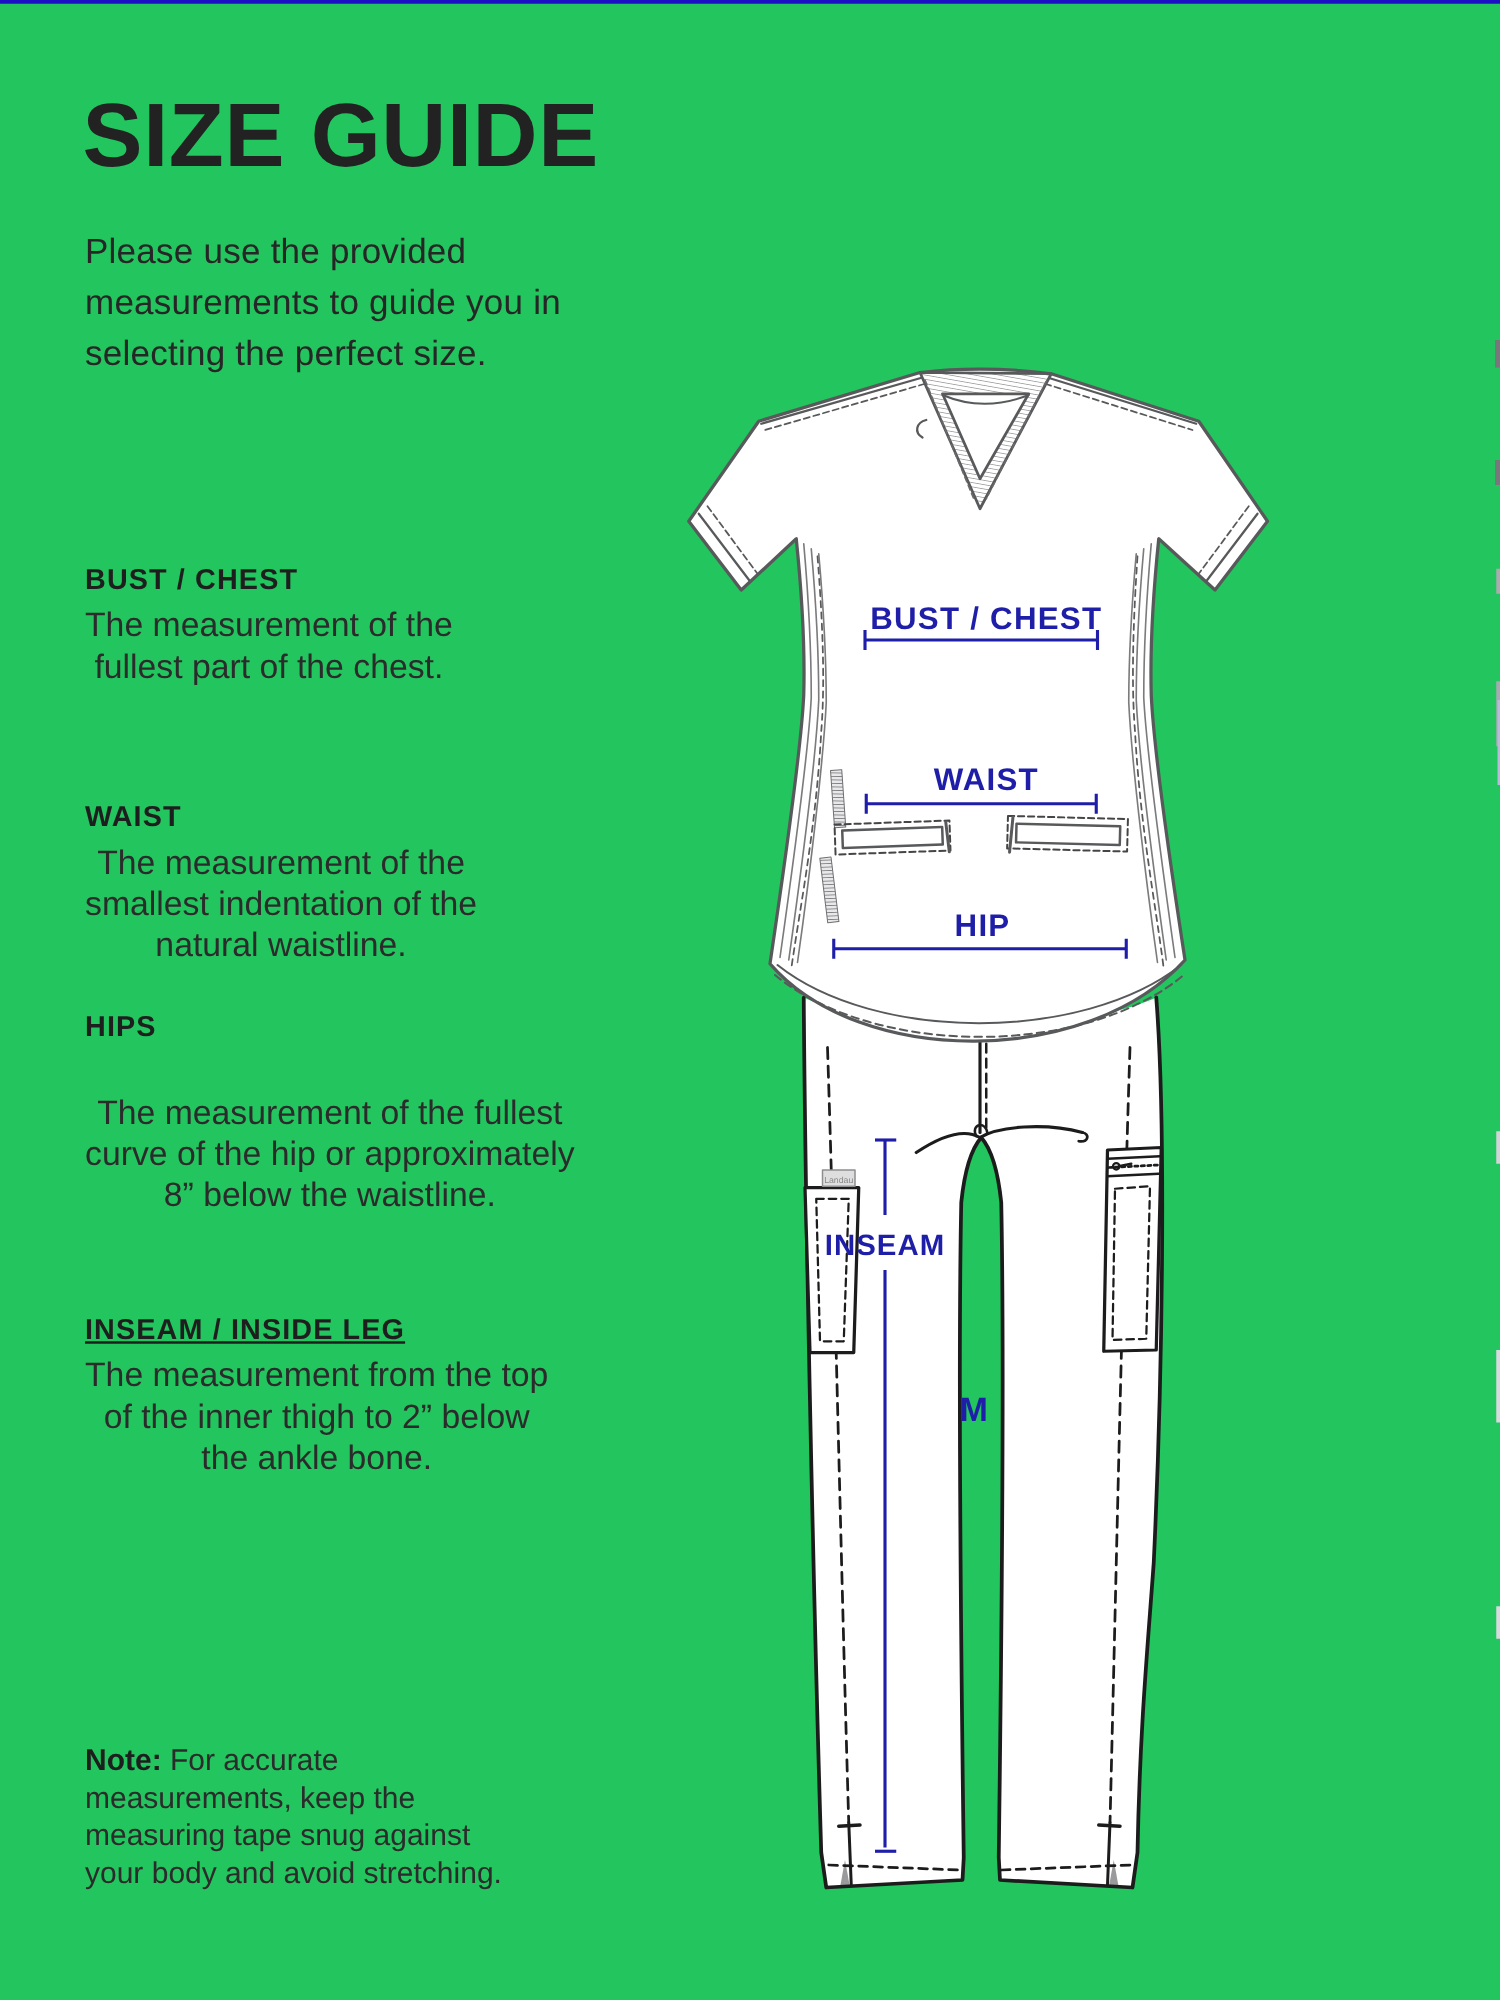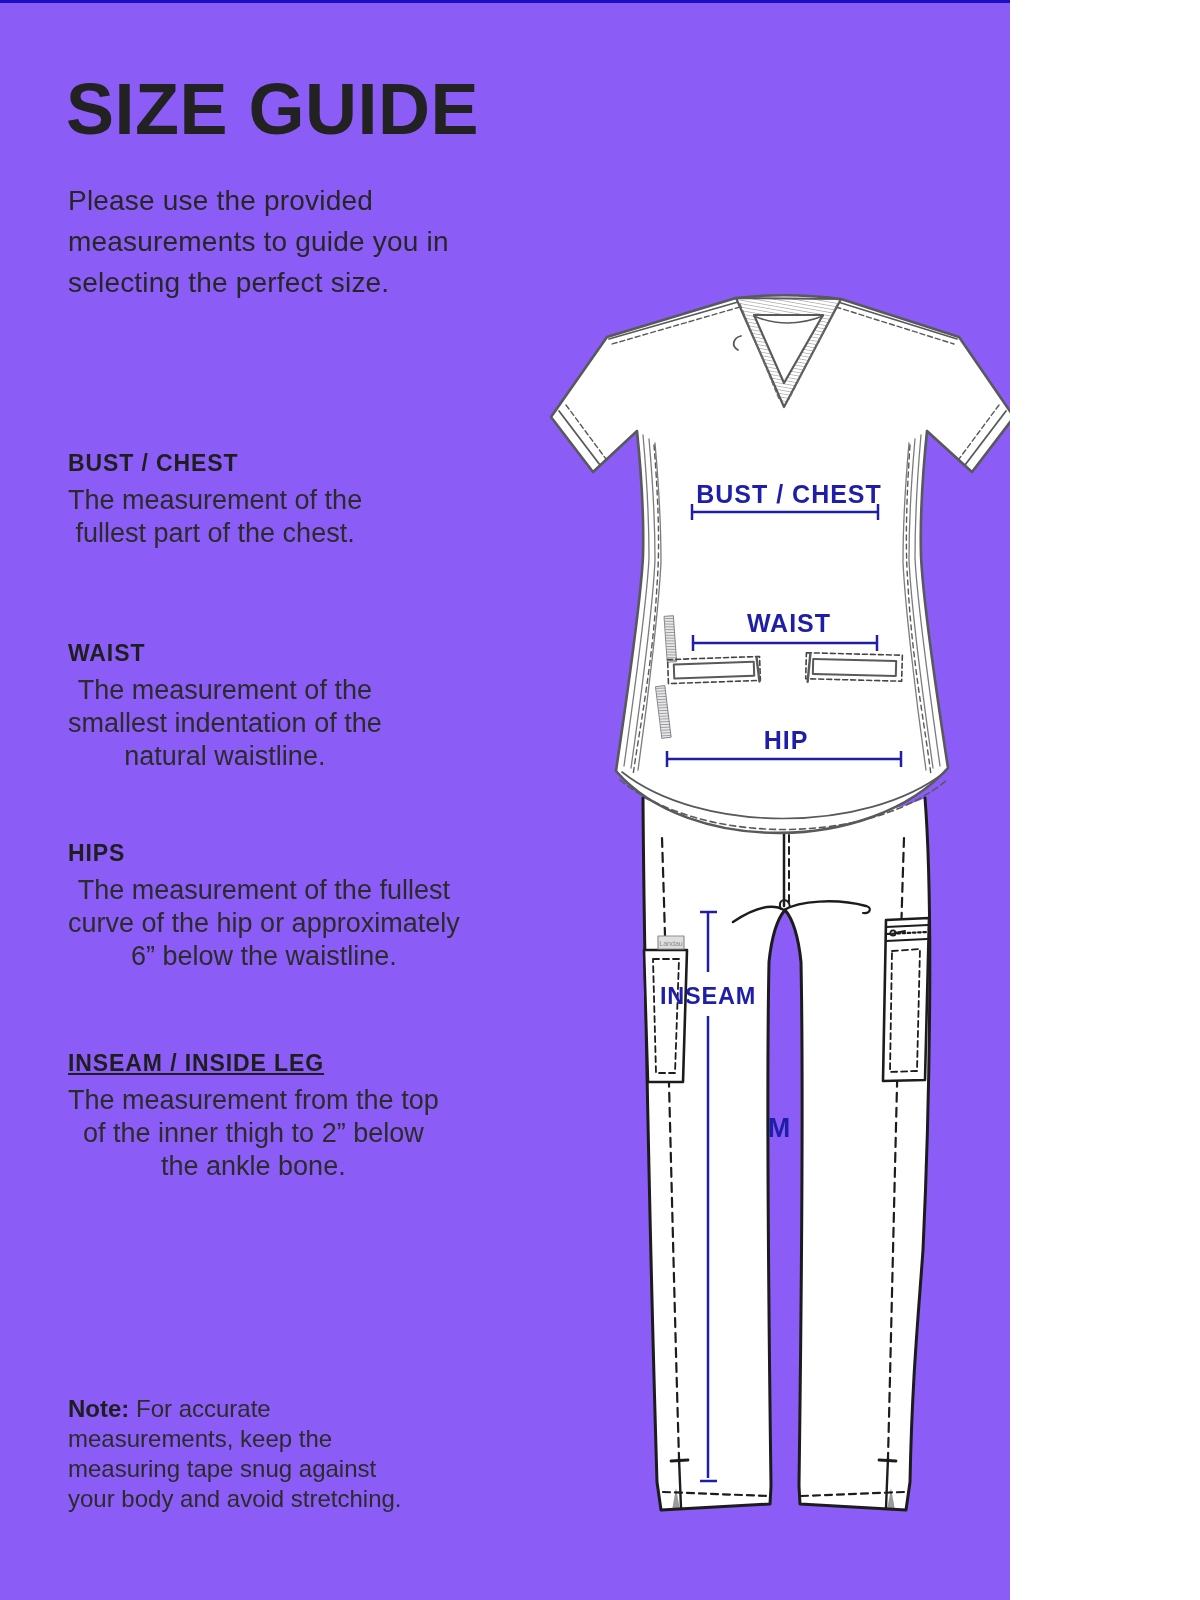--- a/index.html
+++ b/index.html
@@ -1,19 +1,19 @@
 <!DOCTYPE html>
 <html><head>
 <meta charset="utf-8">
 <style>
   html,body{margin:0;padding:0;background:#ffffff;}
   .page{
     position:relative;
-    width:1010px;height:1600px;
-    background:#8b5cf6;
+    width:1200px;height:1600px;
+    background:#22c55e;
     font-family:"Liberation Sans", sans-serif;
     overflow:hidden;
   }
   .topbar{
     position:absolute;top:0;left:0;width:1200px;height:3px;
     background:#1c10c5;
   }
   .title{
     position:absolute;left:66px;top:68px;margin:0;
     font-size:72px;font-weight:bold;letter-spacing:0.5px;
@@ -29,21 +29,21 @@
     font-size:23px;font-weight:bold;letter-spacing:0.9px;
     color:#1e1e1e;
   }
   .sec-b{
     position:absolute;left:68px;margin:0;
     font-size:27px;line-height:33px;
     color:#2b2b2b;white-space:pre-line;text-align:center;
   }
   .s1h{top:450px;} .s1b{top:484px;}
   .s2h{top:640px;} .s2b{top:674px;}
-  .s3h{top:840px;} .s3b{top:874px;}
+  .s3h{top:808px;} .s3b{top:874px;}
   .s4h{top:1050px;text-decoration:underline;} .s4b{top:1084px;}
   .note{
     position:absolute;left:68px;top:1394px;margin:0;
     font-size:24px;line-height:30px;
     color:#2b2b2b;white-space:pre-line;
   }
   .note strong{color:#1e1e1e;}
   svg.diagram{position:absolute;left:0;top:0;}
   .anno-text{font-family:"Liberation Sans",sans-serif;font-weight:bold;}
 </style>
@@ -65,21 +65,21 @@
 fullest part of the chest.</p>
 
   <h2 class="sec-h s2h">WAIST</h2>
   <p class="sec-b s2b">The measurement of the
 smallest indentation of the
 natural waistline.</p>
 
   <h2 class="sec-h s3h">HIPS</h2>
   <p class="sec-b s3b">The measurement of the fullest
 curve of the hip or approximately
-6” below the waistline.</p>
+8” below the waistline.</p>
 
   <h2 class="sec-h s4h">INSEAM / INSIDE LEG</h2>
   <p class="sec-b s4b">The measurement from the top
 of the inner thigh to 2” below
 the ankle bone.</p>
 
   <p class="note"><strong>Note:</strong> <span>For accurate
 measurements, keep the
 measuring tape snug against
 your body and avoid stretching.</span></p>

